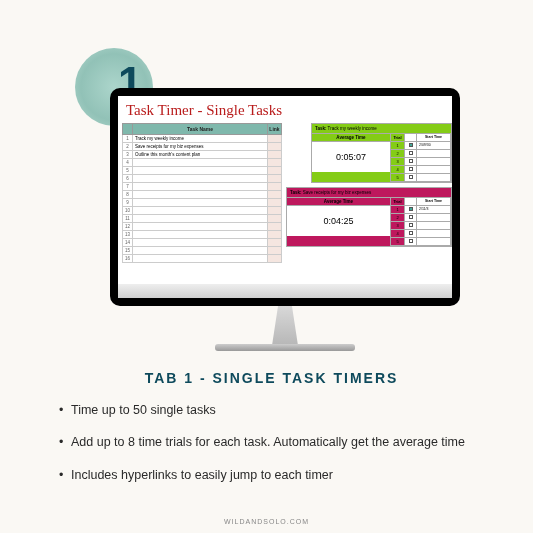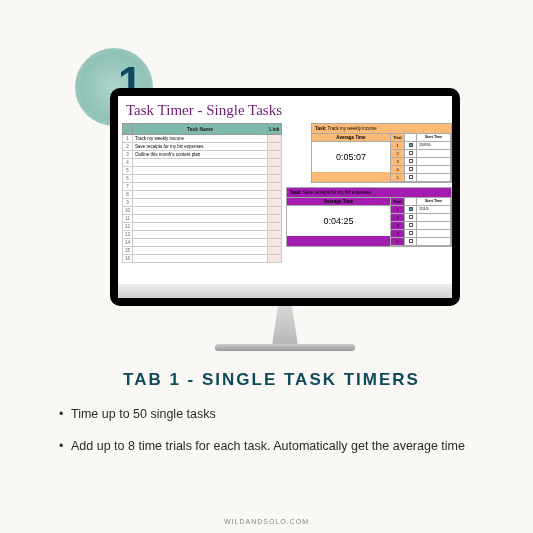--- a/index.html
+++ b/index.html
@@ -47,21 +47,21 @@
 .screen {
   width: 100%;
   height: 100%;
   background: #fff;
   overflow: hidden;
   position: relative;
 }
 .sheet-title {
   font-family: 'Brush Script MT', cursive;
   font-size: 15px;
-  color: #701a75;
+  color: #b91c1c;
   padding: 6px 0 4px 8px;
 }
 .sheet-content {
   display: flex;
   gap: 4px;
   padding: 0 0 0 4px;
 }
 .task-table {
   flex: 0 0 160px;
   font-size: 5px;
@@ -94,22 +94,22 @@
 .timer-cards {
   flex: 1;
   display: flex;
   flex-direction: column;
   gap: 4px;
 }
 .timer-card {
   border: 0.5px solid #aaa;
   font-size: 4.5px;
 }
-.timer-card.teal { background: #fdba74; margin-left: 25px; }
-.timer-card.pink { background: #a21caf; }
+.timer-card.teal { background: #84cc16; margin-left: 25px; }
+.timer-card.pink { background: #be185d; }
 .timer-header {
   padding: 2px 3px;
   font-size: 4.5px;
   border-bottom: 0.5px solid #aaa;
 }
 .timer-body {
   display: flex;
 }
 .avg-col {
   flex: 1;
@@ -181,21 +181,21 @@
 }
 .description {
   position: absolute;
   top: 370px;
   left: 55px;
   right: 45px;
 }
 .desc-title {
   text-align: center;
   color: #0e4a5c;
-  font-size: 17px;
+  font-size: 14px;
   font-weight: 700;
   letter-spacing: 2px;
   margin-bottom: 14px;
 }
 .desc-list {
   list-style: none;
   color: #2a2a2a;
   font-size: 12.5px;
   line-height: 1.7;
 }
@@ -413,16 +413,17 @@
   </div>
   <div class="stand"></div>
   <div class="base"></div>
 </div>
 
 <div class="description">
   <div class="desc-title">TAB 1 - SINGLE TASK TIMERS</div>
   <ul class="desc-list">
     <li>Time up to 50 single tasks</li>
     <li>Add up to 8 time trials for each task. Automatically get the average time</li>
+    <li>Includes hyperlinks to easily jump to each timer</li>
   </ul>
 </div>
 
 <div class="footer">WILDANDSOLO.COM</div>
 
 </body></html>

